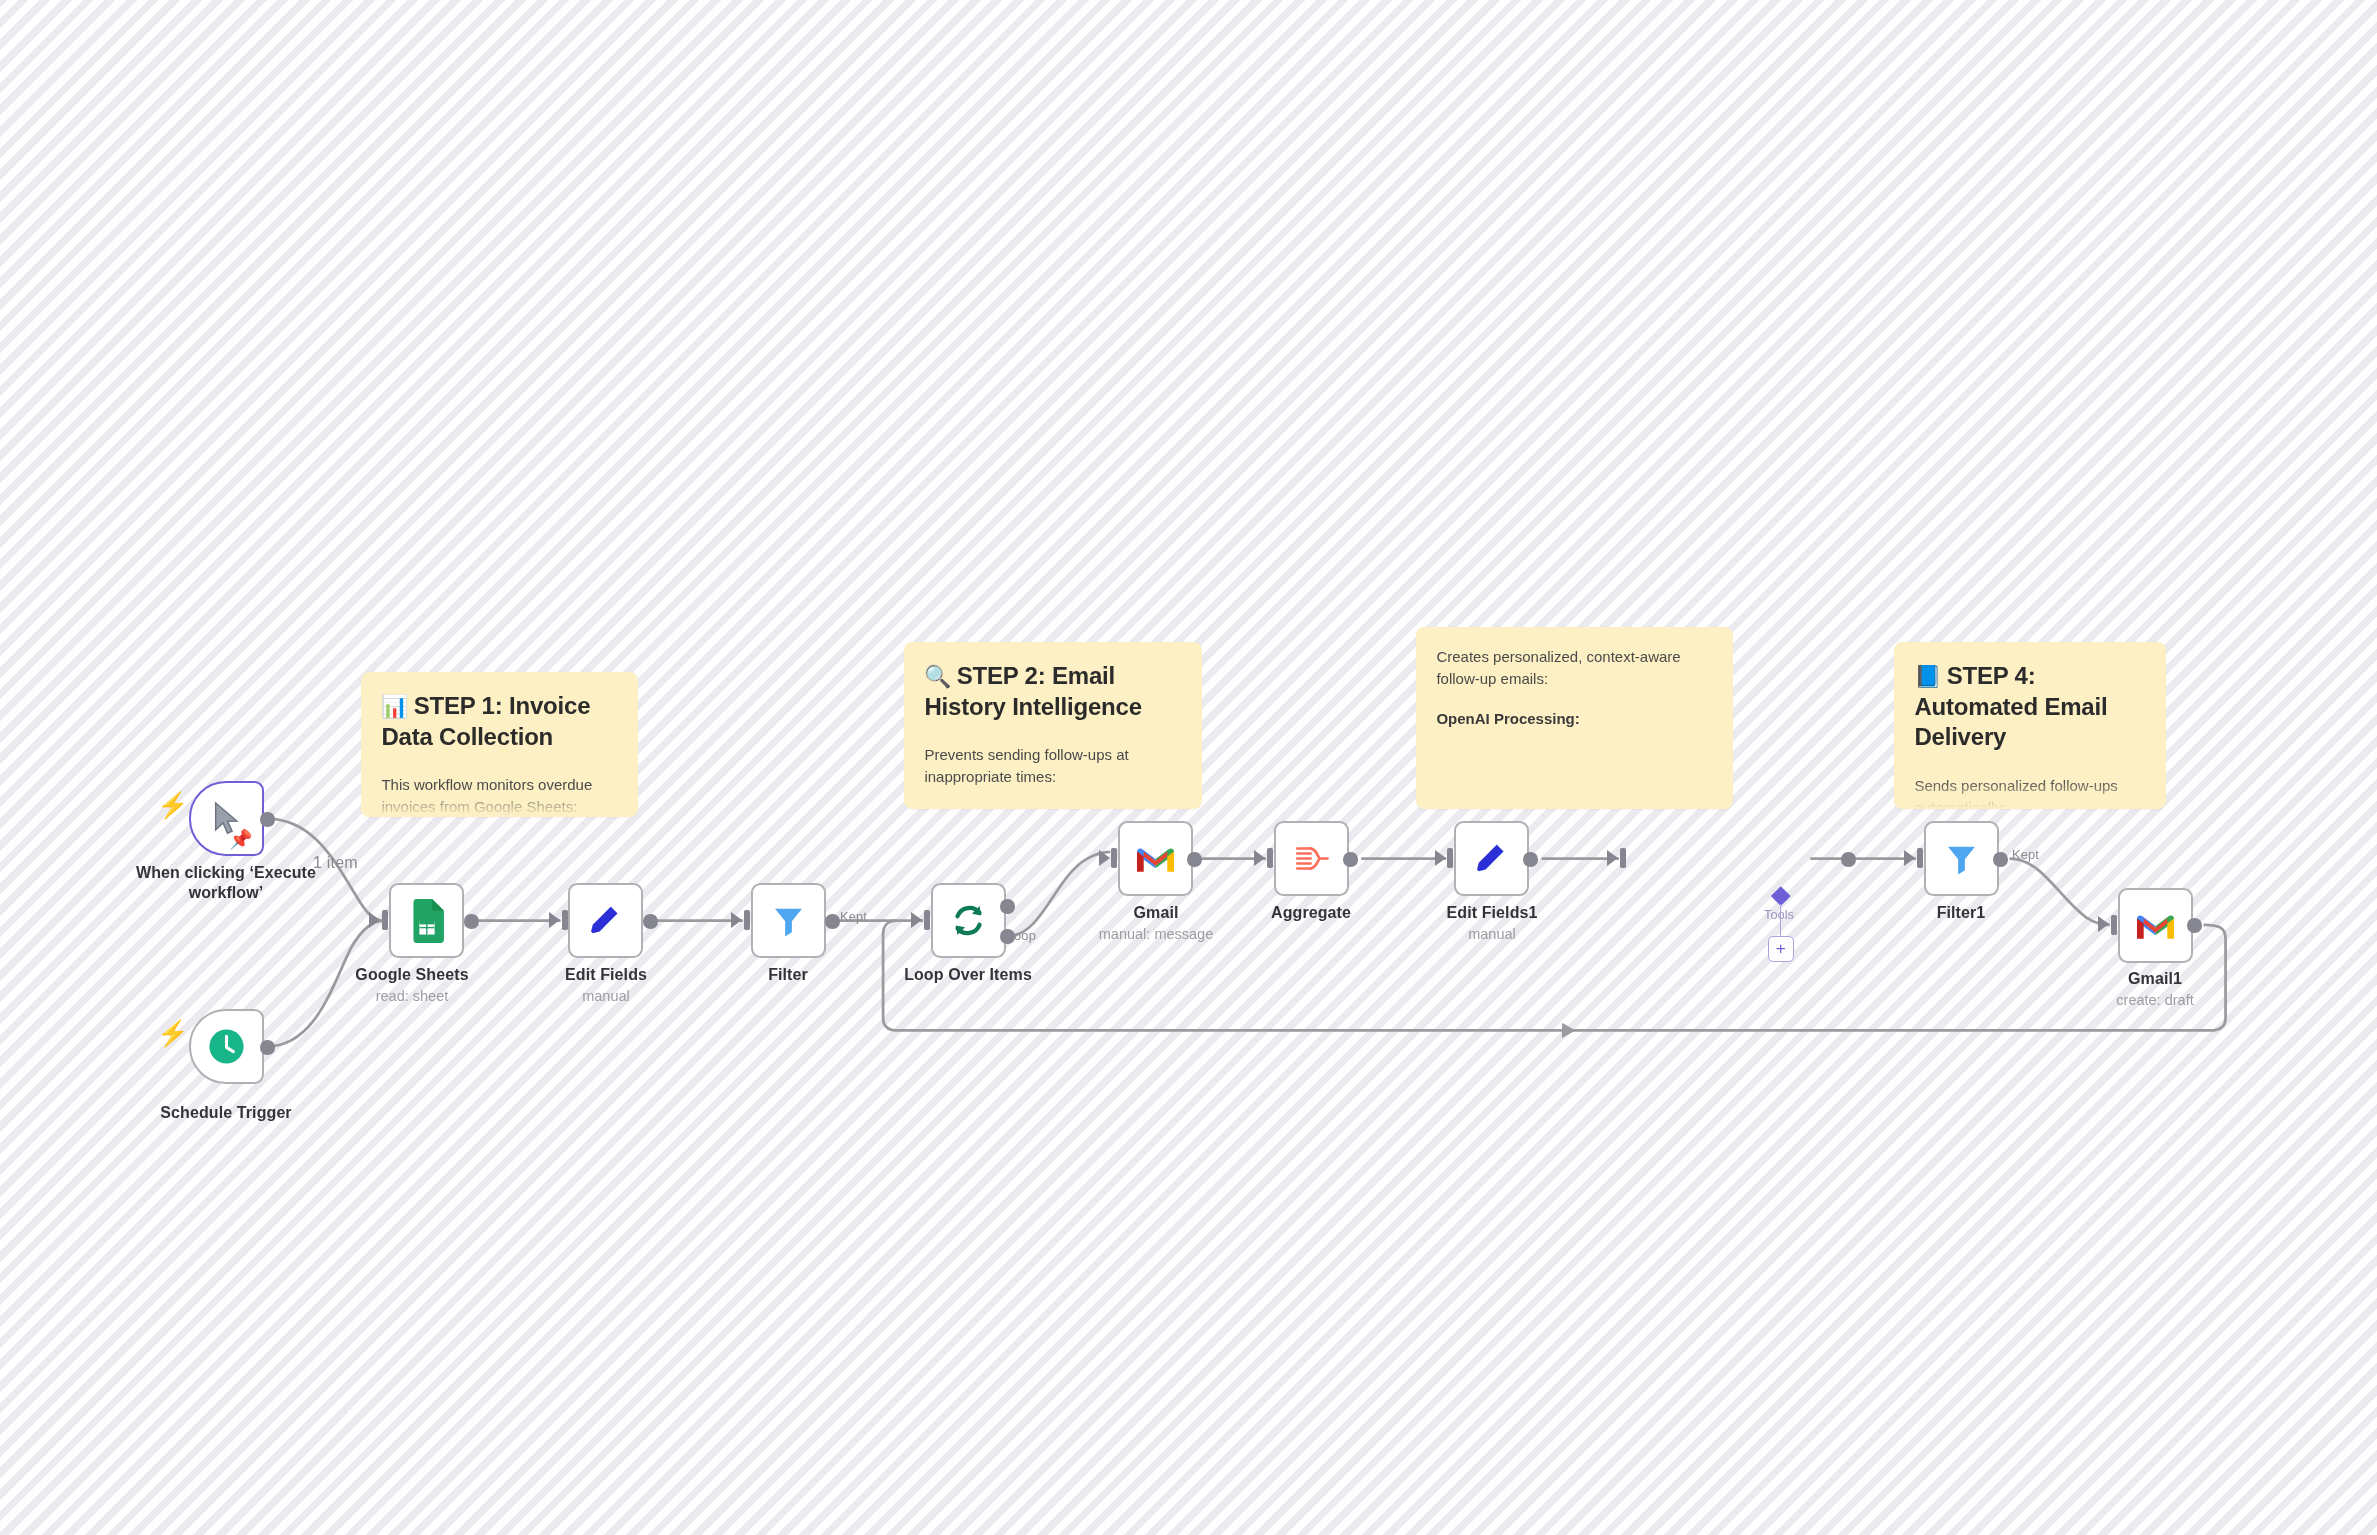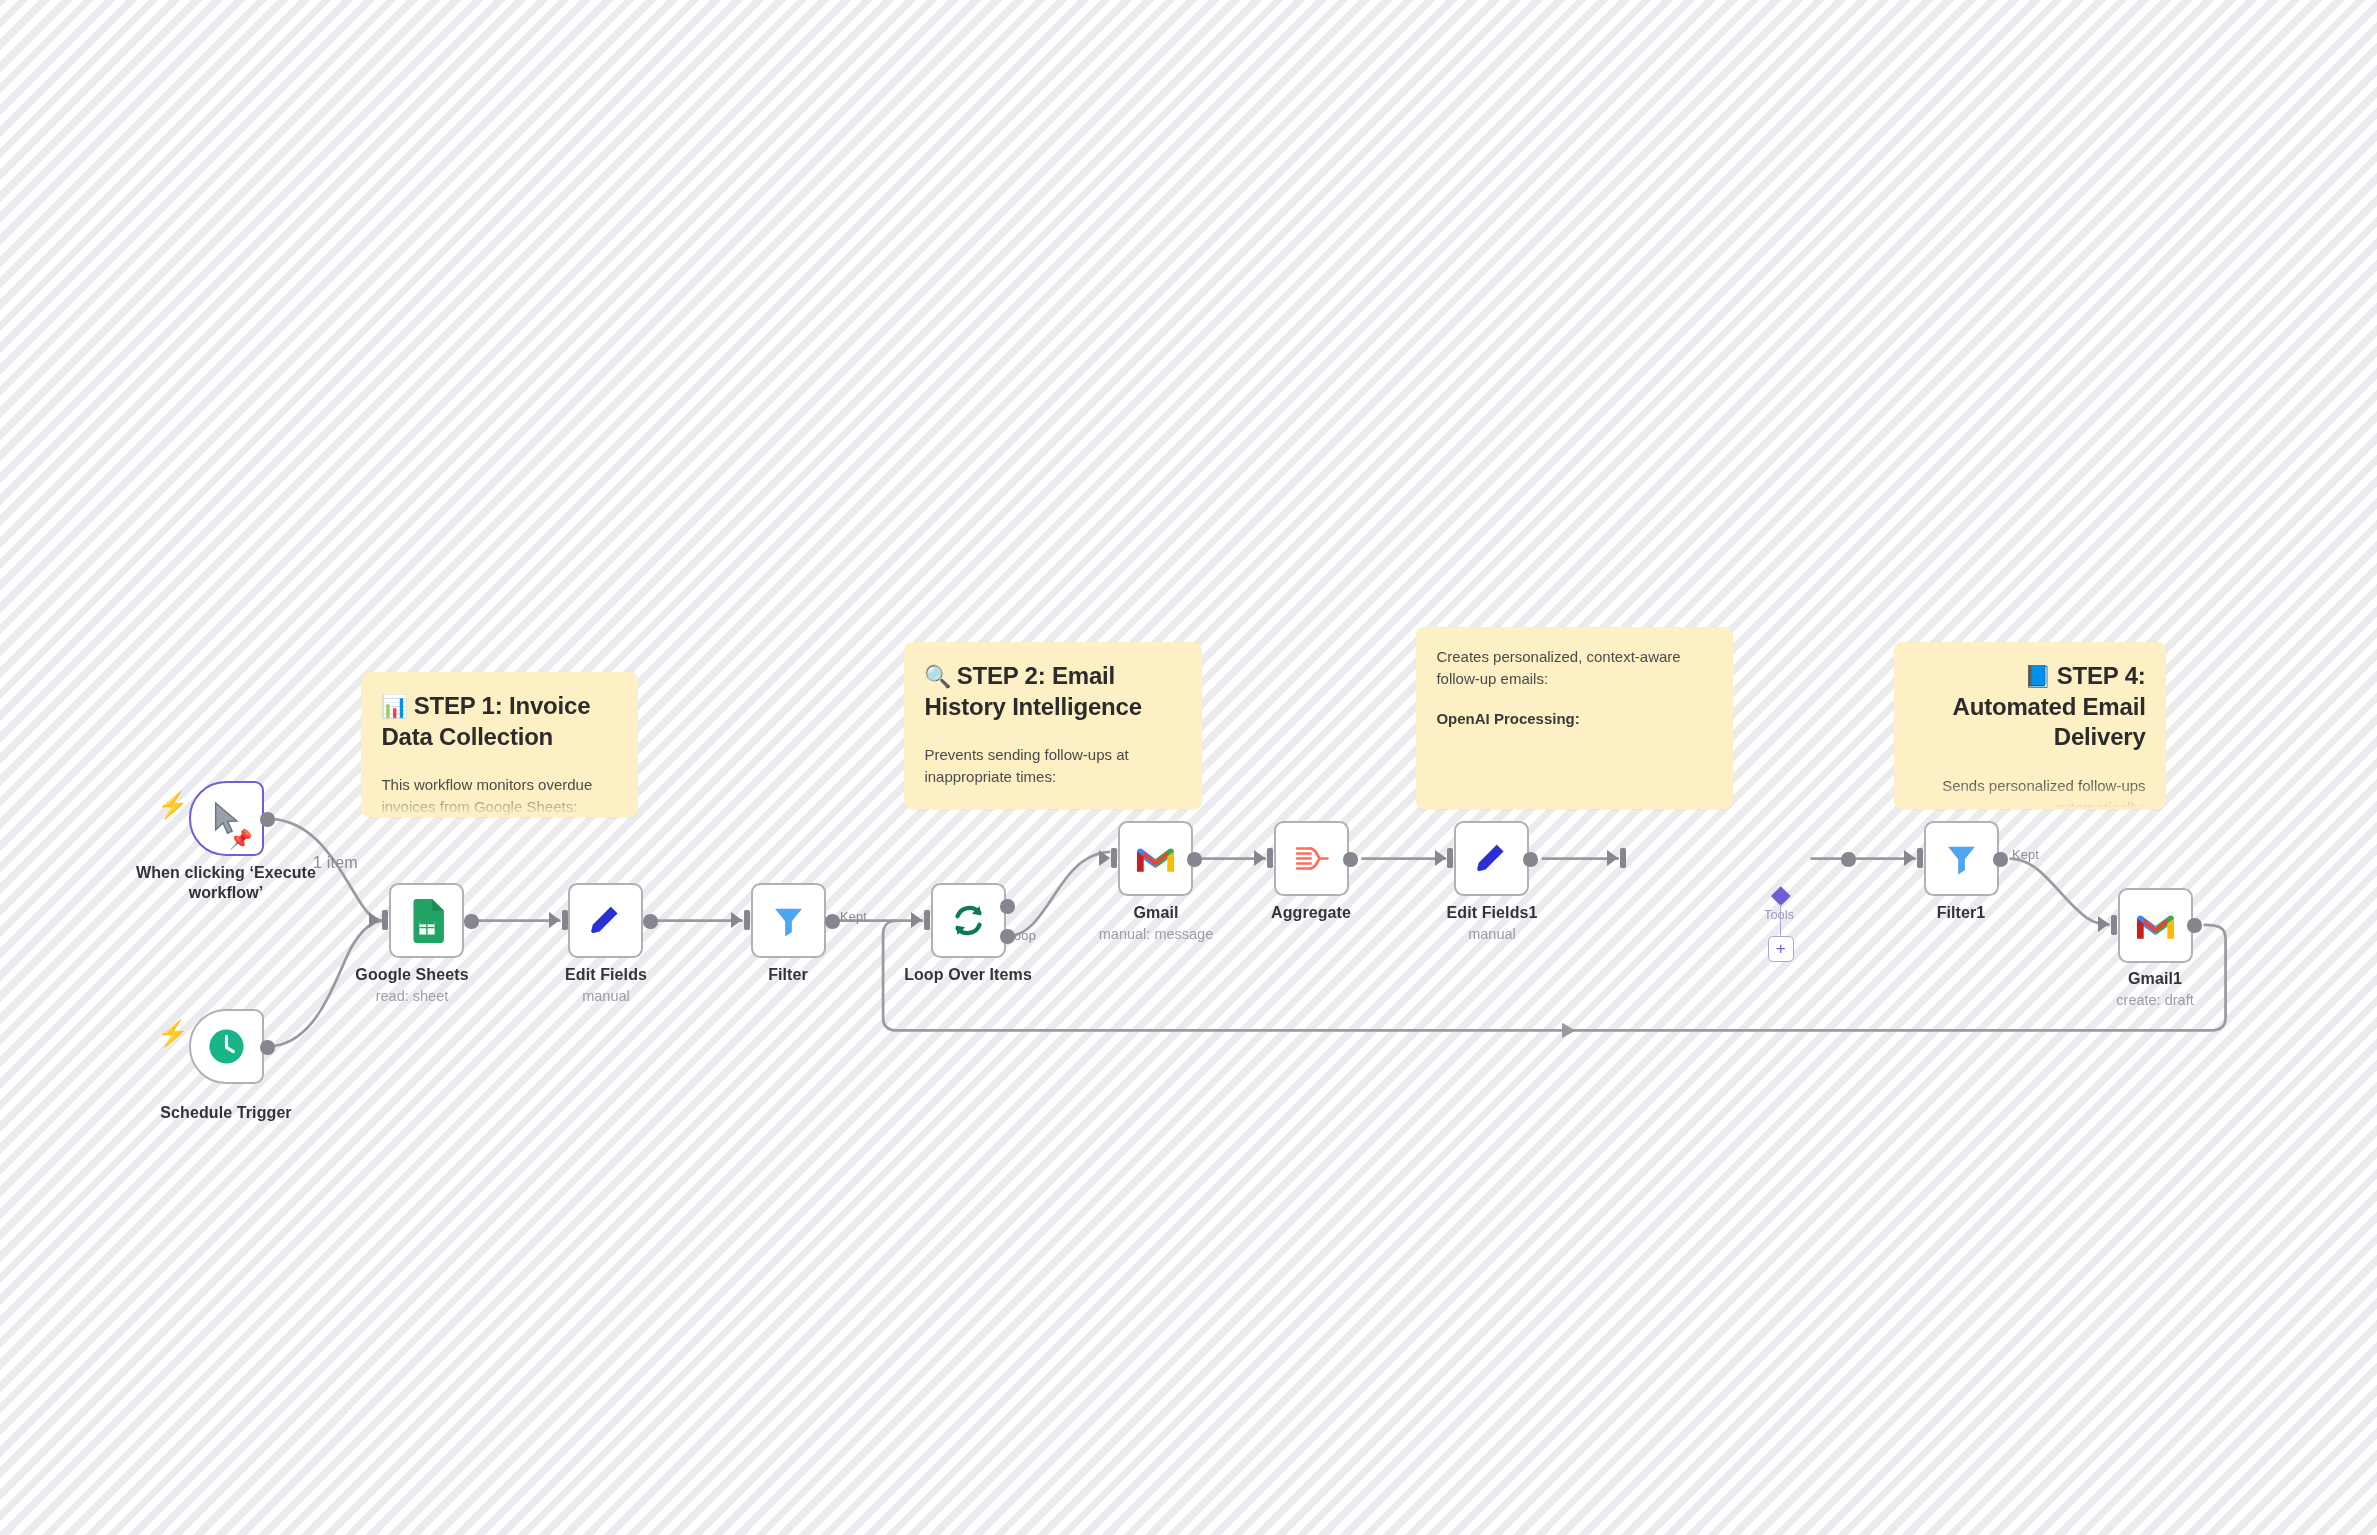--- a/index.html
+++ b/index.html
@@ -252,21 +252,21 @@
     <div class="fade"></div>
   </div>
 
   <div class="sticky" style="left:1416px; top:627px; width:317px; height:182px;">
     <p class="lead">Creates personalized, context-aware follow-up emails:</p>
     <div class="sub">OpenAI Processing:</div>
 
     <div class="fade"></div>
   </div>
 
-  <div class="sticky" style="left:1894px; top:642px; width:272px; height:167px;text-align:right;">
+  <div class="sticky" style="left:1894px; top:642px; width:272px; height:167px;">
     <h3>
       <span class="emoji">📘</span><span>STEP 4: Automated Email Delivery</span>
     </h3>
     <p class="lead">Sends personalized follow-ups automatically:</p>
 
     <div class="fade"></div>
   </div>
 
   <div class="bolt" style="left:157px; top:793px;">⚡</div>
   <div class="node square trigger selected" style="left:189px; top:781px;">

